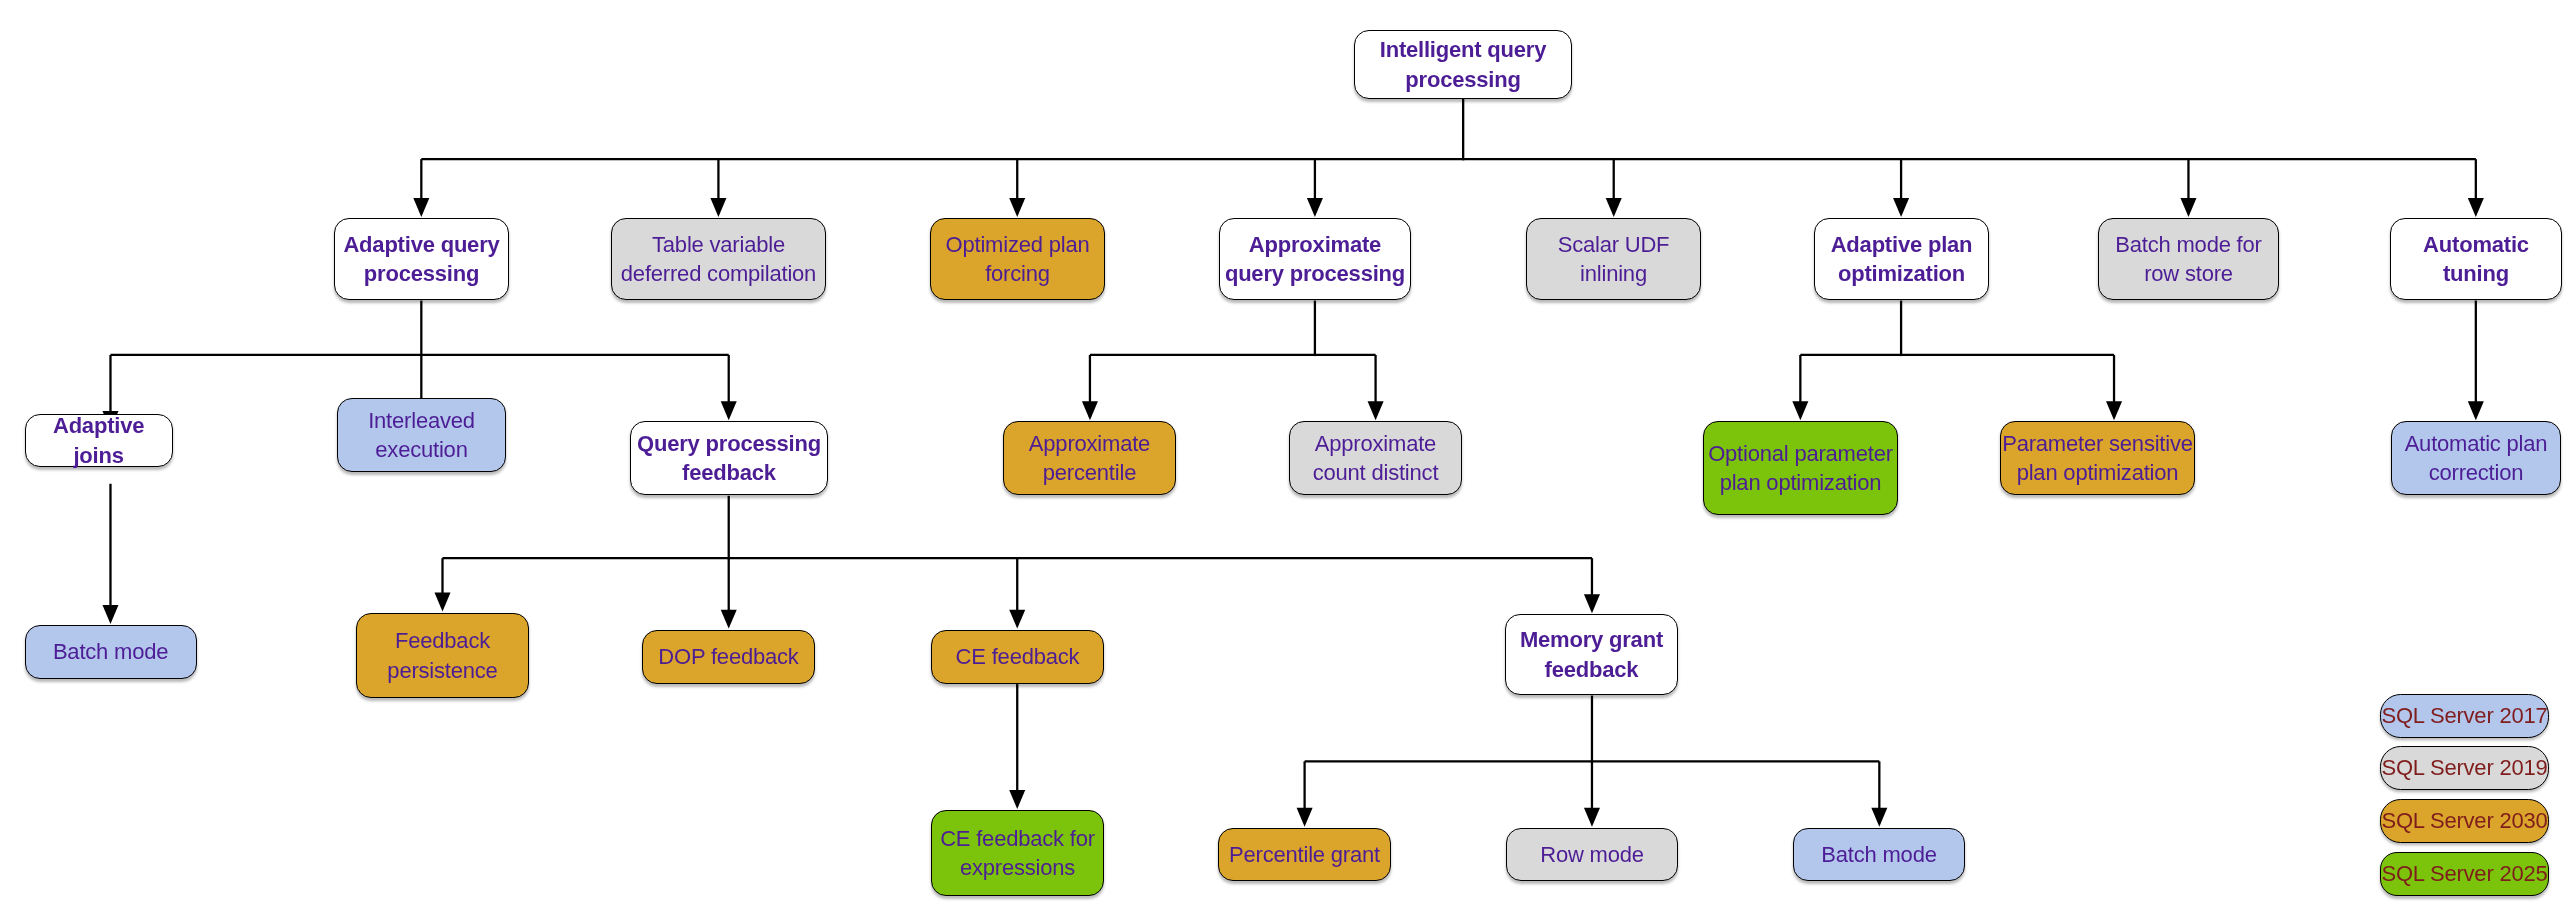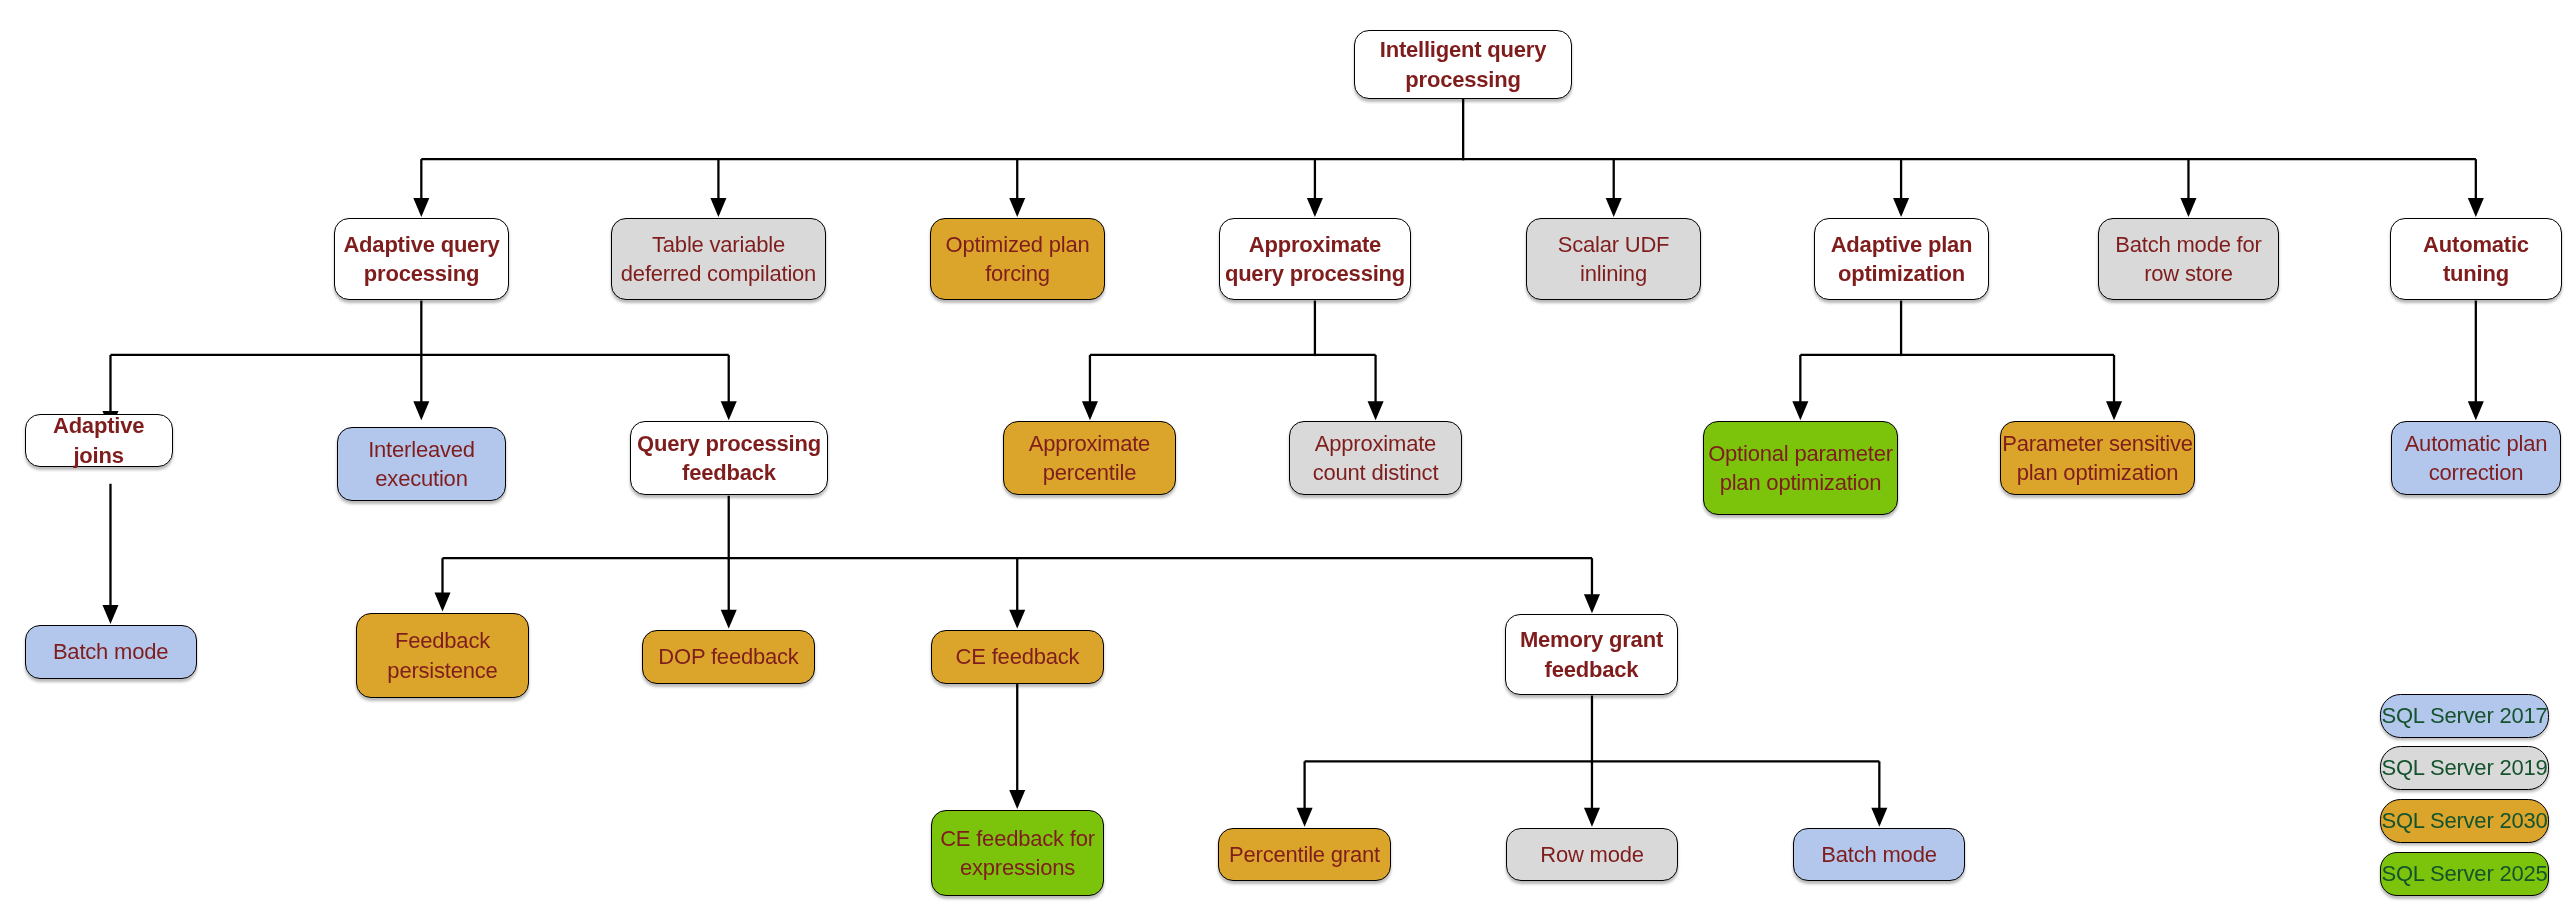--- a/index.html
+++ b/index.html
@@ -22,38 +22,38 @@
     box-sizing: border-box;
     border: 1.7px solid #000000;
     border-radius: 15px;
     display: flex;
     align-items: center;
     justify-content: center;
     text-align: center;
     white-space: pre-line;
     font-size: 22px;
     line-height: 1.32;
-    color: #7f1d1d;
+    color: #4c1d95;
     padding: 0 1.1px;
     letter-spacing: -0.2px;
     box-shadow: 0 2.3px 2.9px rgba(0,0,0,0.28);
     background: #ffffff;
   }
   .node.bold { font-weight: 700; }
   .legend-item {
     position: absolute;
     box-sizing: border-box;
     border: 1.7px solid #000000;
     border-radius: 20.6px;
     display: flex;
     align-items: center;
     justify-content: center;
     text-align: center;
     font-size: 22px;
-    color: #14532d;
+    color: #7f1d1d;
     letter-spacing: -0.2px;
     box-shadow: 0 2.3px 2.9px rgba(0,0,0,0.28);
   }
 </style>
 </head>
 <body>
 
 <div id="canvas">
   <svg id="edge-layer" viewBox="0 0 4500 1600" xmlns="http://www.w3.org/2000/svg">
       <line x1="2556" y1="172" x2="2556" y2="280" stroke="#000000" stroke-width="4"></line>
@@ -132,21 +132,21 @@
 query processing</div>
       <div class="node" style="left: 1526px; top: 218px; width: 175px; height: 82px; background: rgb(217, 217, 217);">Scalar UDF
 inlining</div>
       <div class="node bold" style="left: 1814px; top: 218px; width: 175px; height: 82px; background: rgb(255, 255, 255);">Adaptive plan
 optimization</div>
       <div class="node" style="left: 2098px; top: 218px; width: 181px; height: 82px; background: rgb(217, 217, 217);">Batch mode for
 row store</div>
       <div class="node bold" style="left: 2390px; top: 218px; width: 172px; height: 82px; background: rgb(255, 255, 255);">Automatic
 tuning</div>
       <div class="node bold" style="left: 24.6px; top: 414px; width: 148px; height: 53px; background: rgb(255, 255, 255);">Adaptive joins</div>
-      <div class="node" style="left: 337px; top: 427px; width: 169px; height: 74px; background: rgb(179, 198, 236);">Interleaved
+      <div class="node" style="left: 337px; top: 398px; width: 169px; height: 74px; background: rgb(179, 198, 236);">Interleaved
 execution</div>
       <div class="node bold" style="left: 630px; top: 421px; width: 198px; height: 74px; background: rgb(255, 255, 255);">Query processing
 feedback</div>
       <div class="node" style="left: 1003px; top: 421px; width: 173px; height: 74px; background: rgb(219, 165, 43);">Approximate
 percentile</div>
       <div class="node" style="left: 1289px; top: 421px; width: 173px; height: 74px; background: rgb(217, 217, 217);">Approximate
 count distinct</div>
       <div class="node" style="left: 1703px; top: 421px; width: 195px; height: 94px; background: rgb(124, 196, 12);">Optional parameter
 plan optimization</div>
       <div class="node" style="left: 2000px; top: 421px; width: 195px; height: 74px; background: rgb(219, 165, 43);">Parameter sensitive

